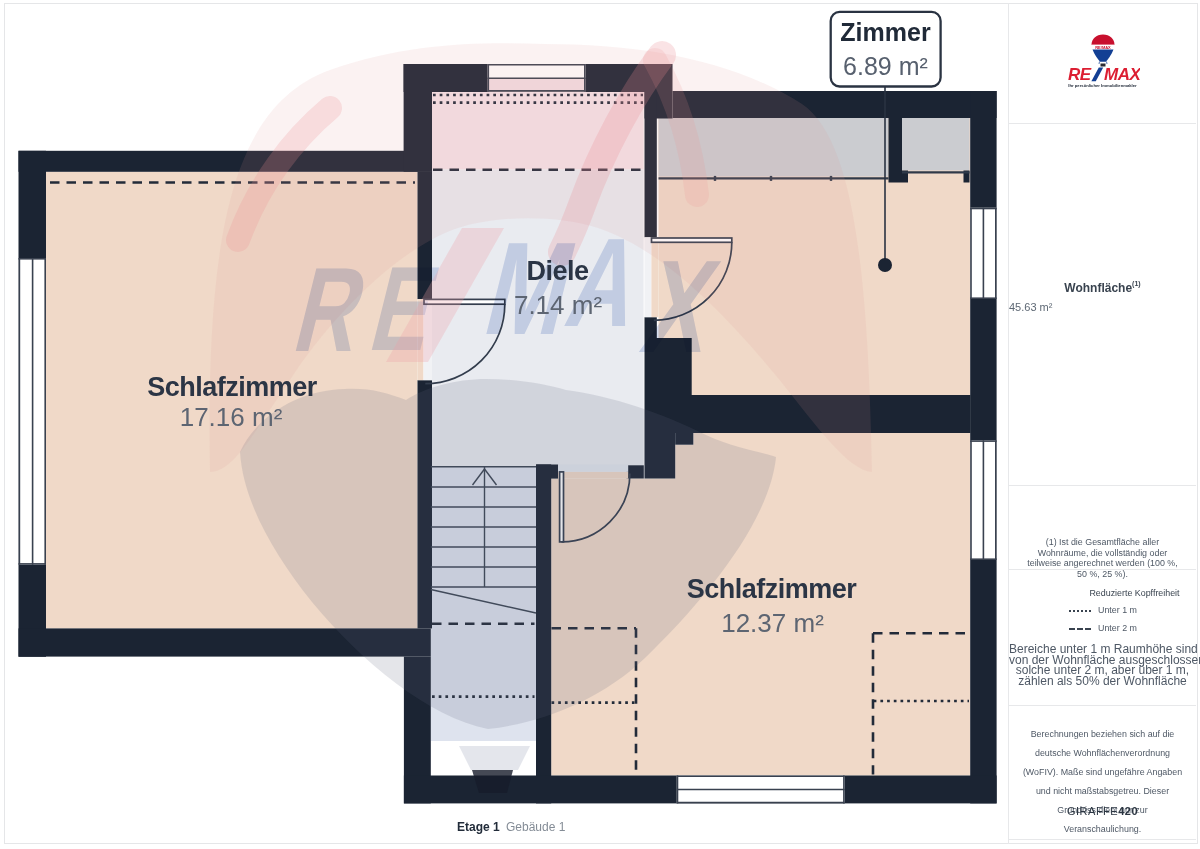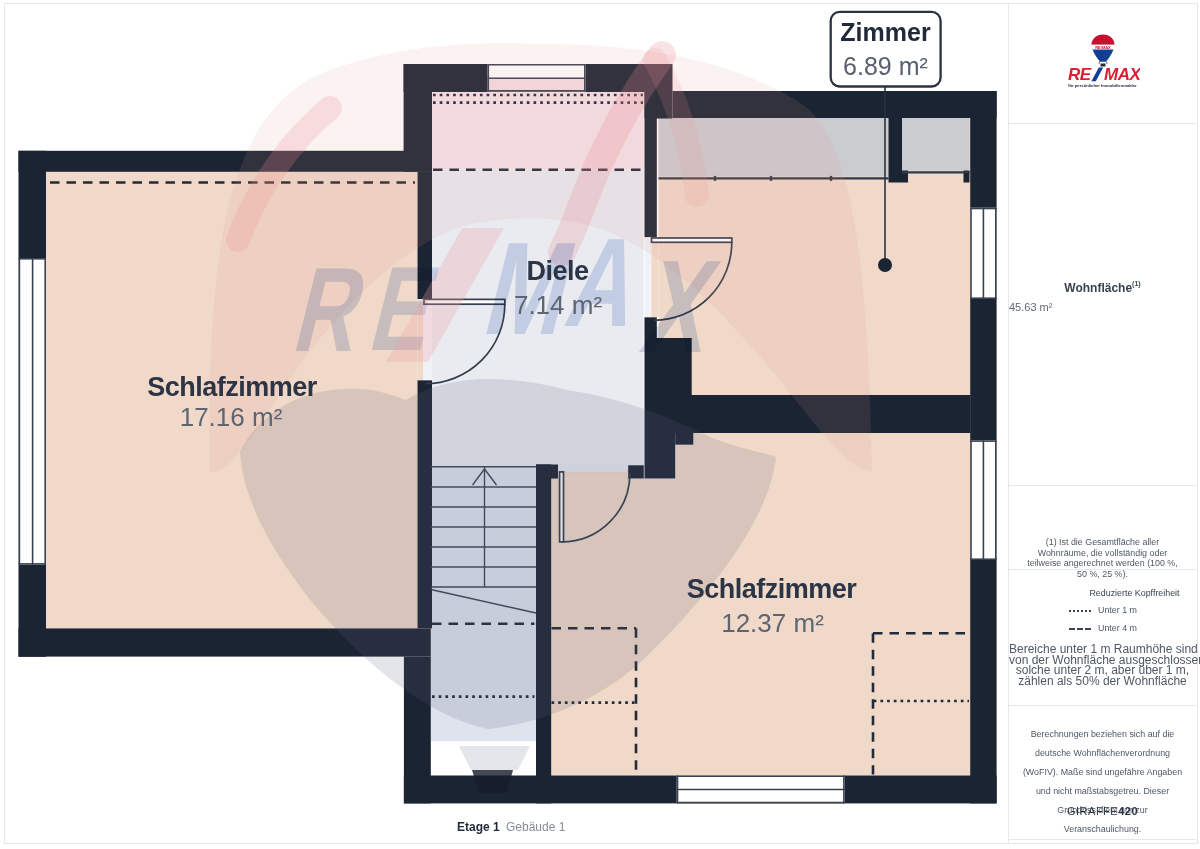--- a/index.html
+++ b/index.html
@@ -279,18 +279,18 @@
 
 <div class="abs" style="left:1009px;top:280px;width:187px;text-align:center;font-size:12px;font-weight:bold;color:#39434f;">Wohnfläche<span style="font-size:7px;vertical-align:6px;">(1)</span></div>
 <div class="abs" style="left:1009px;top:301px;width:187px;text-align:left;font-size:11px;color:#5e6874;">45.63 m²</div>
 
 <div class="abs" style="left:1009px;top:505px;width:187px;text-align:center;font-size:8.9px;line-height:10.6px;color:#4e5865;white-space:nowrap;margin-top:32px;">(1) Ist die Gesamtfläche aller<br>Wohnräume, die vollständig oder<br>teilweise angerechnet werden (100 %,<br>50 %, 25 %).</div>
 
 <div class="abs" style="left:1041px;top:588px;width:187px;text-align:center;font-size:8.9px;color:#39434f;">Reduzierte Kopffreiheit</div>
 <div class="abs" style="left:1069px;top:610px;width:22px;height:0;border-top:2px dotted #39434f;"></div>
 <div class="abs" style="left:1098px;top:605px;font-size:8.9px;color:#4e5865;">Unter 1 m</div>
 <div class="abs" style="left:1069px;top:628px;width:22px;height:0;border-top:2px dashed #39434f;"></div>
-<div class="abs" style="left:1098px;top:623px;font-size:8.9px;color:#4e5865;">Unter 4 m</div>
+<div class="abs" style="left:1098px;top:623px;font-size:8.9px;color:#4e5865;">Unter 2 m</div>
 <div class="abs" style="left:1009px;top:644px;width:187px;text-align:center;font-size:12px;line-height:10.6px;color:#4e5865;white-space:nowrap;">Bereiche unter 1 m Raumhöhe sind<br>von der Wohnfläche ausgeschlossen;<br>solche unter 2 m, aber über 1 m,<br>zählen als 50% der Wohnfläche</div>
 
 <div class="abs" style="left:1009px;top:725px;width:187px;text-align:center;font-size:8.9px;line-height:19px;color:#4e5865;white-space:nowrap;">Berechnungen beziehen sich auf die<br>deutsche Wohnflächenverordnung<br>(WoFIV). Maße sind ungefähre Angaben<br>und nicht maßstabsgetreu. Dieser<br>Grundriss dient nur zur<br>Veranschaulichung.</div>
 
 <div class="abs" style="left:1009px;top:805px;width:187px;text-align:center;font-size:11px;color:#2b3541;letter-spacing:0.5px;">GIRAFFE<b>420</b></div>
 
 </body></html>

